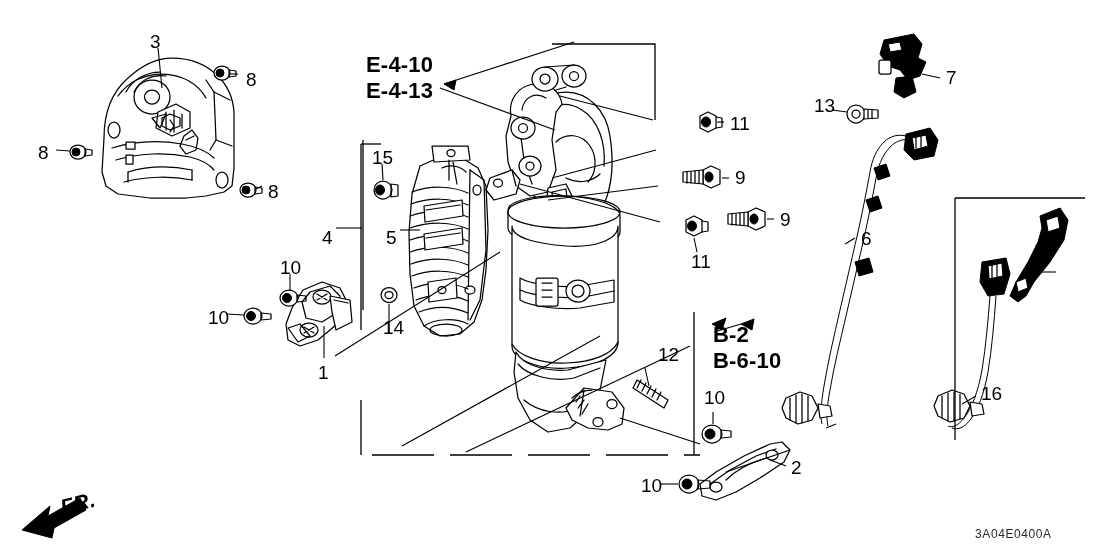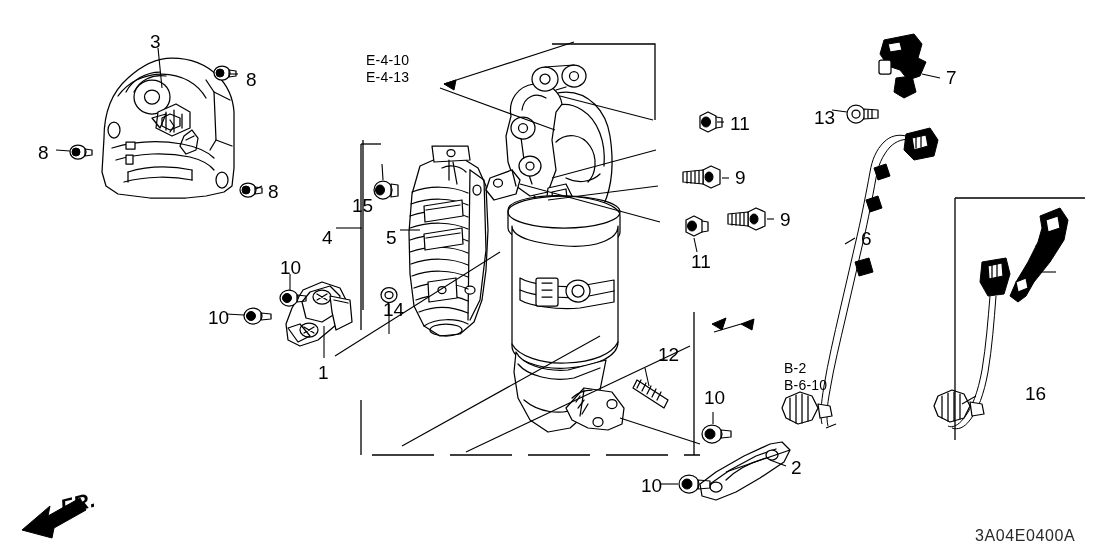--- a/index.html
+++ b/index.html
@@ -1,24 +1,24 @@
 <!DOCTYPE html>
 <html><head>
 <meta charset="utf-8">
 <style>
   html,body{margin:0;padding:0;background:#ffffff;}
   body{width:1108px;height:554px;overflow:hidden;
        font-family:"Liberation Sans","DejaVu Sans",sans-serif;color:#000;}
   #stage{position:relative;width:1108px;height:554px;background:#fff;}
   #art{position:absolute;left:0;top:0;width:1108px;height:554px;}
   .lbl{position:absolute;font-size:19px;line-height:1;color:#000;white-space:nowrap;}
-  .ref{position:absolute;font-size:14px;font-weight:normal;line-height:1.18;white-space:nowrap;letter-spacing:.2px;}
+  .ref{position:absolute;font-size:22px;font-weight:bold;line-height:1.18;white-space:nowrap;letter-spacing:.2px;}
   .fr{position:absolute;font-size:21px;font-weight:bold;font-style:italic;
       letter-spacing:.5px;white-space:nowrap;}
-  .code{position:absolute;font-size:16px;letter-spacing:.6px;color:#2a2a2a;white-space:nowrap;}
+  .code{position:absolute;font-size:12px;letter-spacing:.6px;color:#2a2a2a;white-space:nowrap;}
 </style>
 </head>
 <body>
 
 <div id="stage">
 
   <svg id="art" viewBox="0 0 1108 554">
     <defs>
       <style>
         .s{fill:none;stroke:#000;stroke-width:1.25;stroke-linecap:round;stroke-linejoin:round;}
@@ -395,47 +395,47 @@
     <g>
       <path class="dark" d="M22 530 L50 506 L48 516 L80 498 L86 510 L54 528 L52 538 Z"></path>
     </g>
   </svg>
 
   <div class="ref" style="left:366px;top:52px;">
     <div>E-4-10</div>
     <div>E-4-13</div>
   </div>
 
-  <div class="ref" style="left:784px;top:322px;margin-top:38px;">
+  <div class="ref" style="left:713px;top:322px;">
     <div>B-2</div>
     <div>B-6-10</div>
   </div>
 
   <div class="lbl" style="left:150px;top:32px;">3</div>
   <div class="lbl" style="left:246px;top:70px;">8</div>
   <div class="lbl" style="left:38px;top:143px;">8</div>
   <div class="lbl" style="left:268px;top:182px;">8</div>
-  <div class="lbl" style="left:352px;top:148px;margin-top:48px;">15</div>
+  <div class="lbl" style="left:372px;top:148px;">15</div>
   <div class="lbl" style="left:322px;top:228px;">4</div>
   <div class="lbl" style="left:386px;top:228px;">5</div>
-  <div class="lbl" style="left:383px;top:300px;">14</div>
+  <div class="lbl" style="left:383px;top:318px;">14</div>
   <div class="lbl" style="left:280px;top:258px;">10</div>
   <div class="lbl" style="left:208px;top:308px;">10</div>
   <div class="lbl" style="left:318px;top:363px;">1</div>
   <div class="lbl" style="left:730px;top:114px;">11</div>
   <div class="lbl" style="left:735px;top:168px;">9</div>
   <div class="lbl" style="left:780px;top:210px;">9</div>
   <div class="lbl" style="left:691px;top:252px;">11</div>
   <div class="lbl" style="left:861px;top:229px;">6</div>
   <div class="lbl" style="left:946px;top:68px;">7</div>
-  <div class="lbl" style="left:814px;top:108px;">13</div>
+  <div class="lbl" style="left:814px;top:96px;">13</div>
   <div class="lbl" style="left:658px;top:345px;">12</div>
   <div class="lbl" style="left:704px;top:388px;">10</div>
   <div class="lbl" style="left:641px;top:476px;">10</div>
   <div class="lbl" style="left:791px;top:458px;">2</div>
   <div class="lbl" style="left:1124px;top:262px;">17</div>
-  <div class="lbl" style="left:1025px;top:384px;">16</div>
+  <div class="lbl" style="left:981px;top:384px;">16</div>
 
   <div class="fr" style="left:58px;top:496px;transform:rotate(-14deg);transform-origin:left top;">FR.</div>
 
   <div class="code" style="left:975px;top:527px;">3A04E0400A</div>
 
 </div>
 
 </body></html>

